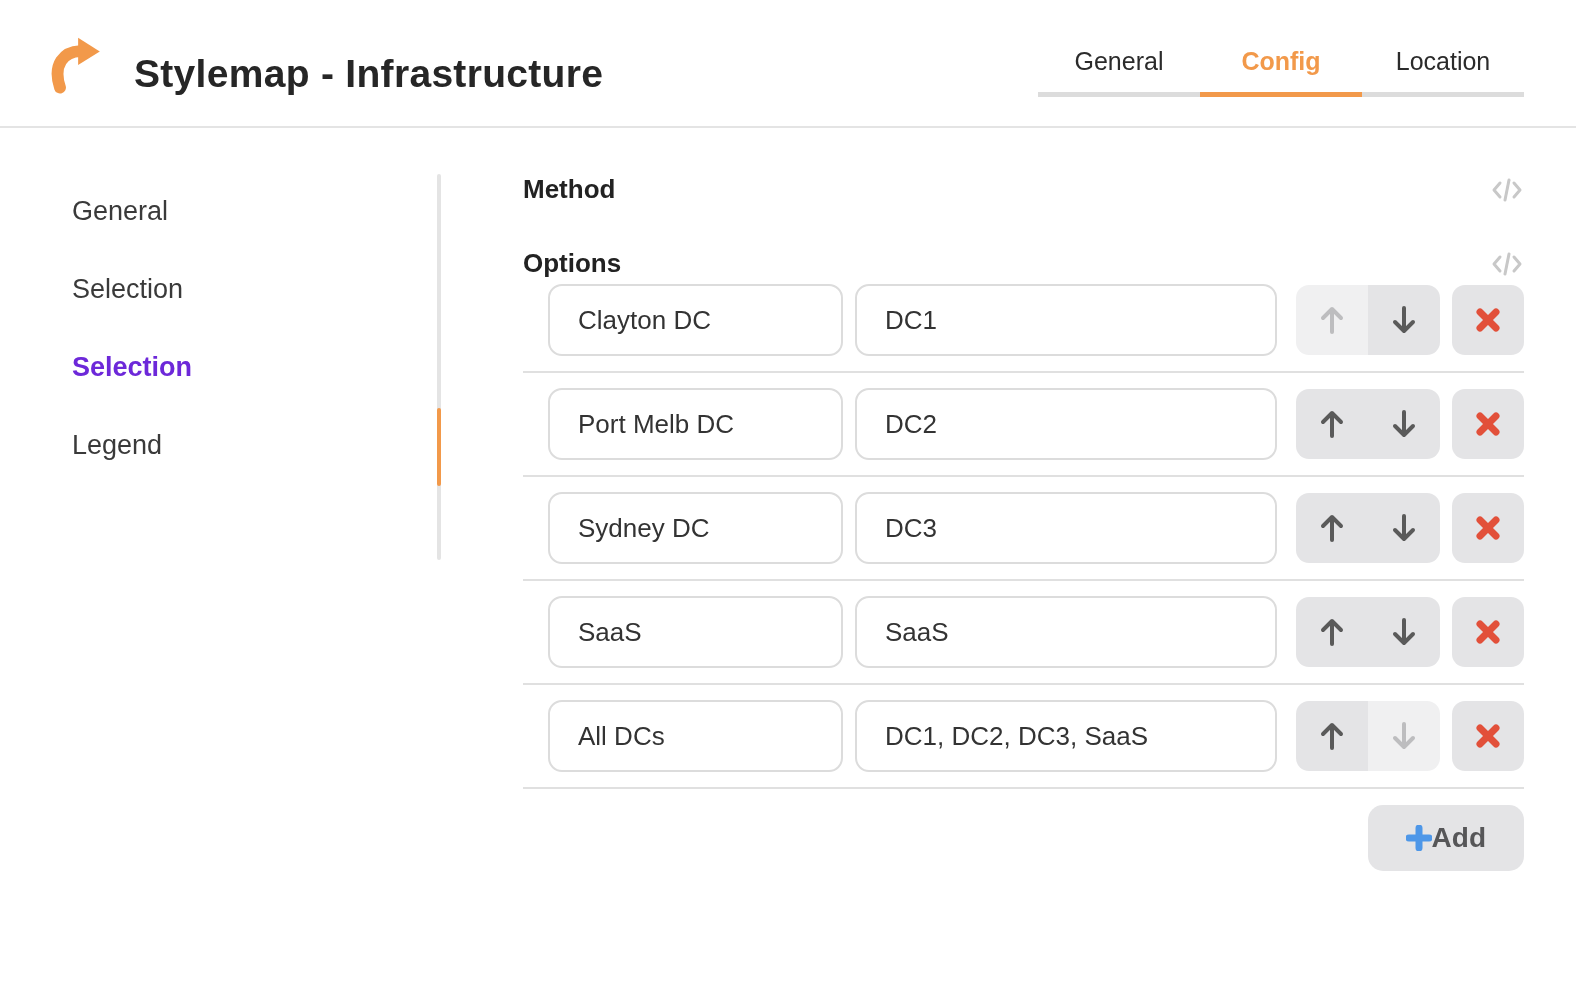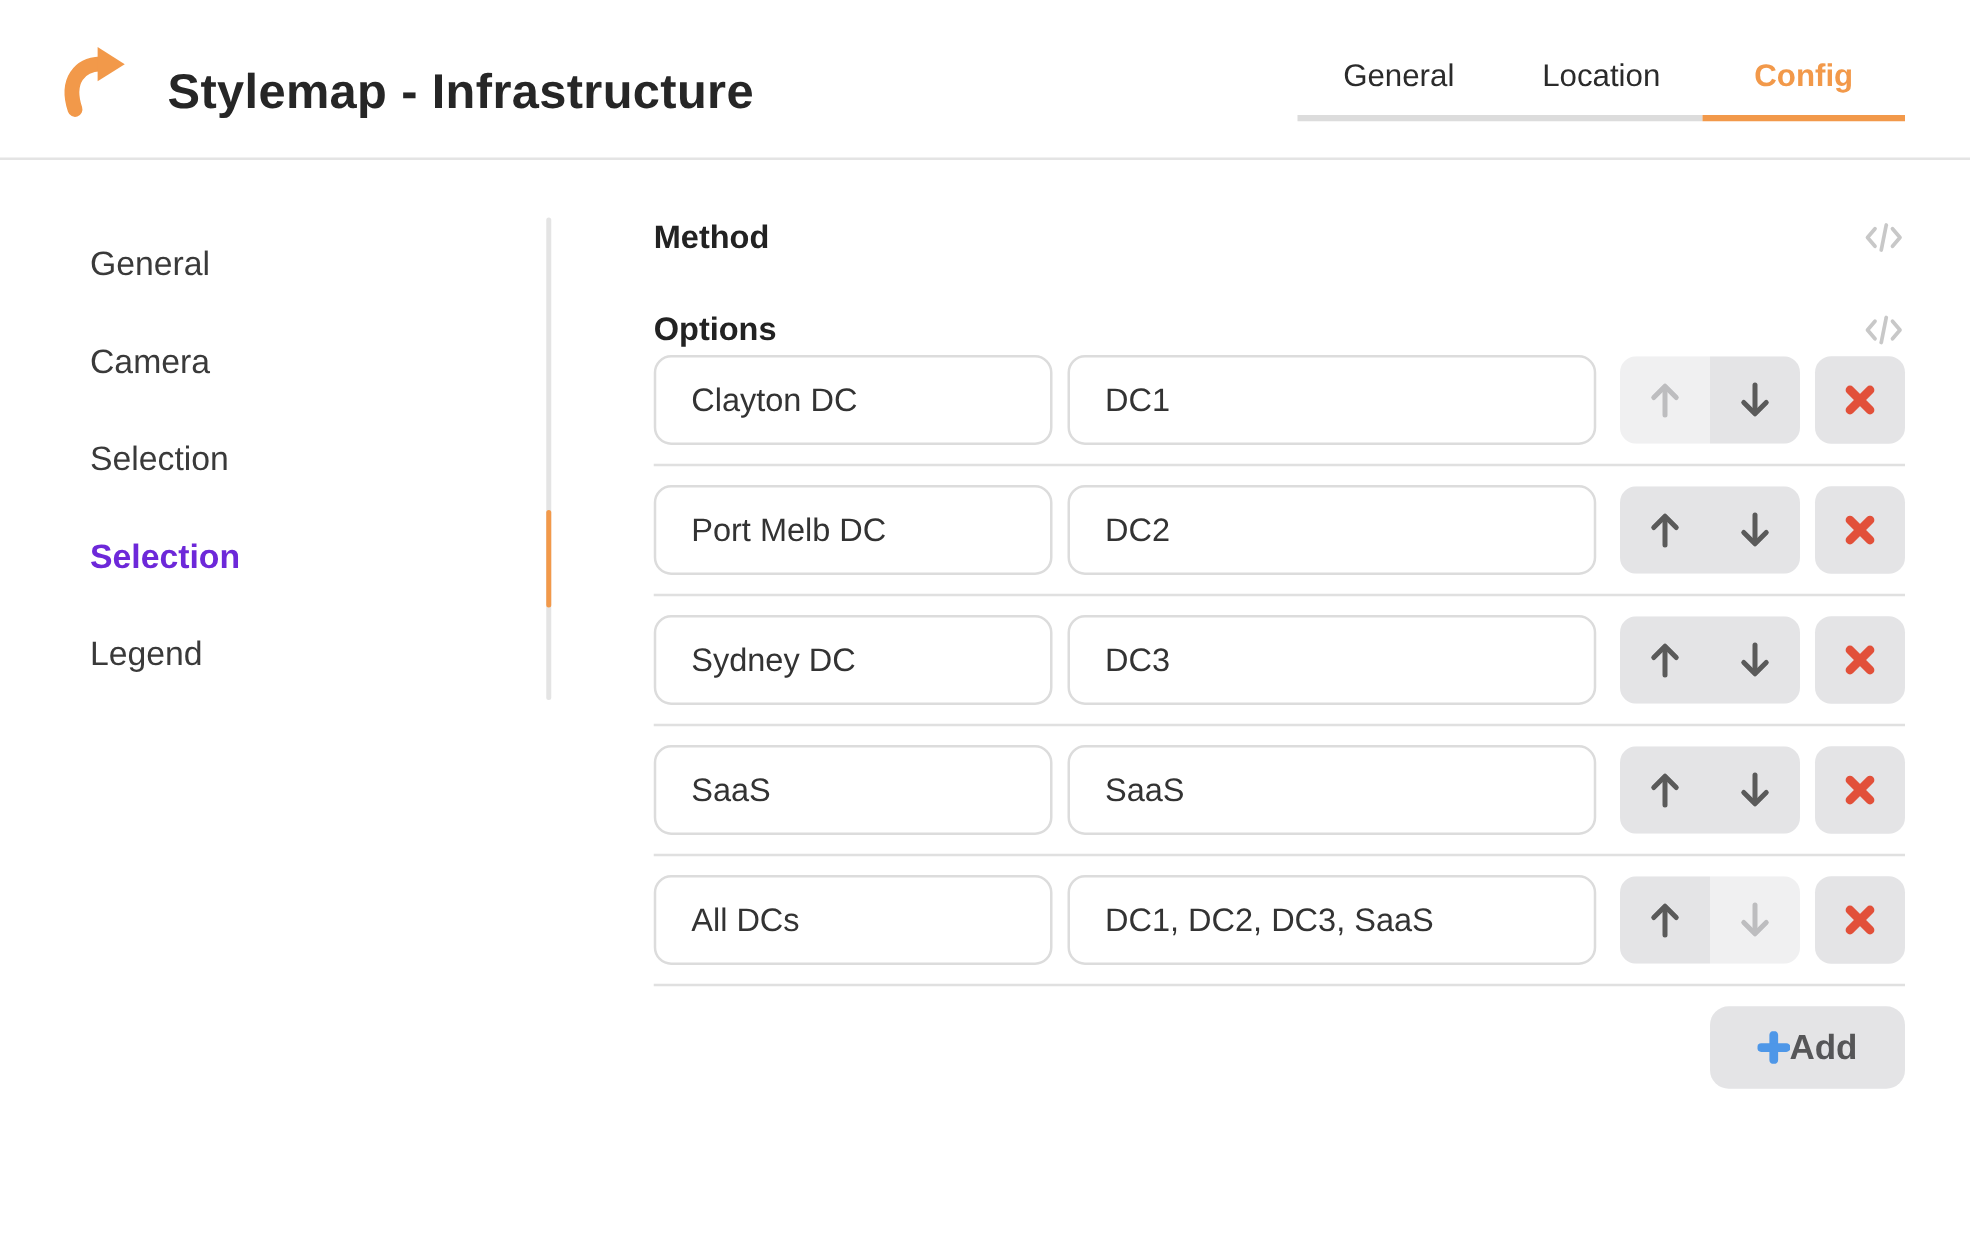--- a/index.html
+++ b/index.html
@@ -37,21 +37,21 @@
   .select-caret{position:absolute;right:30px;top:50%;margin-top:-5px;width:0;height:0;
                 border-left:10px solid transparent;border-right:10px solid transparent;border-top:11px solid #555;}
 
   .options-head{margin-top:38px;}
 
   .option-row{display:flex;align-items:center;height:72px;margin-top:0;}
   .option-row:first-of-type{margin-top:30px;}
   .opt-name,.opt-value{height:72px;box-sizing:border-box;border:2px solid #dcdcdc;border-radius:14px;
               background:#fff;font-size:26px;color:#333;padding:0 28px;
               font-family:"Liberation Sans","DejaVu Sans",sans-serif;outline:none;}
-  .opt-name{width:319px;margin-right:12px;}
+  .opt-name{width:295px;margin-right:12px;margin-left:25px;}
   .opt-value{flex:1;margin-right:19px;}
 
   .updown{display:flex;height:70px;border-radius:13px;overflow:hidden;flex:0 0 auto;}
   .ud-btn{width:72px;height:70px;border:none;padding:0;display:flex;align-items:center;justify-content:center;
           background:#e4e4e6;color:#5a5a5a;cursor:pointer;}
   .ud-btn.disabled{background:#f0f0f1;color:#bdbdbf;cursor:default;}
   .x-btn{width:72px;height:70px;margin-left:12px;border:none;padding:0;border-radius:13px;
          background:#e4e4e6;display:flex;align-items:center;justify-content:center;color:#E2503A;cursor:pointer;flex:0 0 auto;}
 
   .row-divider{height:2px;background:#e0e0e0;margin:15px 0;}
@@ -73,27 +73,26 @@
       <svg width="62" height="64" viewBox="0 0 24 24">
         <path d="M6.2 21.5 C 3.2 12.5, 7.8 7.6, 14 7.4" stroke="#F2994A" stroke-width="4.6" fill="none" stroke-linecap="round"></path>
         <path d="M13.2 2.2 L21.6 7.5 L13.2 12.8 Z" fill="#F2994A"></path>
       </svg>
     </span>
     <span class="page-title">Stylemap - Infrastructure</span>
   </div>
 
   <div class="tabs">
     <div class="tab">General</div>
+    <div class="tab active">Config</div>
     <div class="tab">Location</div>
-    <div class="tab active">Config</div>
   </div>
 
   <div class="sidebar">
     <div class="sidebar-item">General</div>
-    <div class="sidebar-item">Camera</div>
     <div class="sidebar-item">Selection</div>
     <div class="sidebar-item active">Selection</div>
     <div class="sidebar-item">Legend</div>
   </div>
   <div class="sidebar-track">
     <div class="sidebar-thumb"></div>
   </div>
 
   <div class="main">
 

